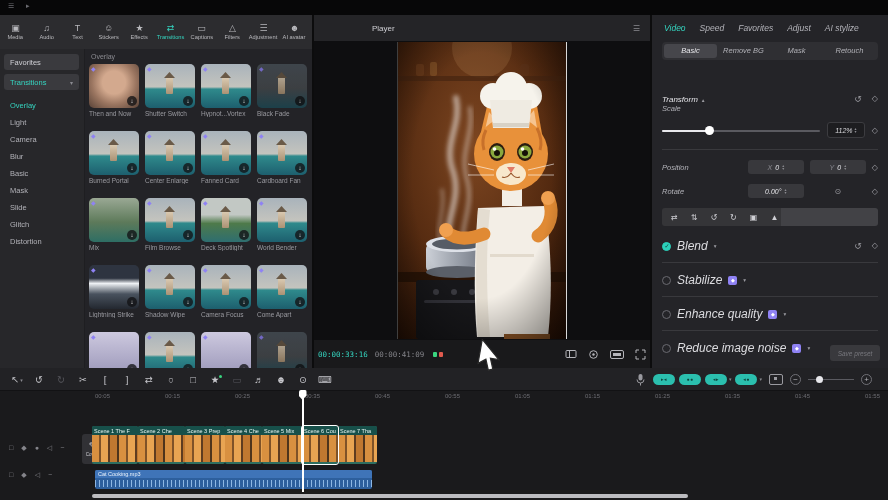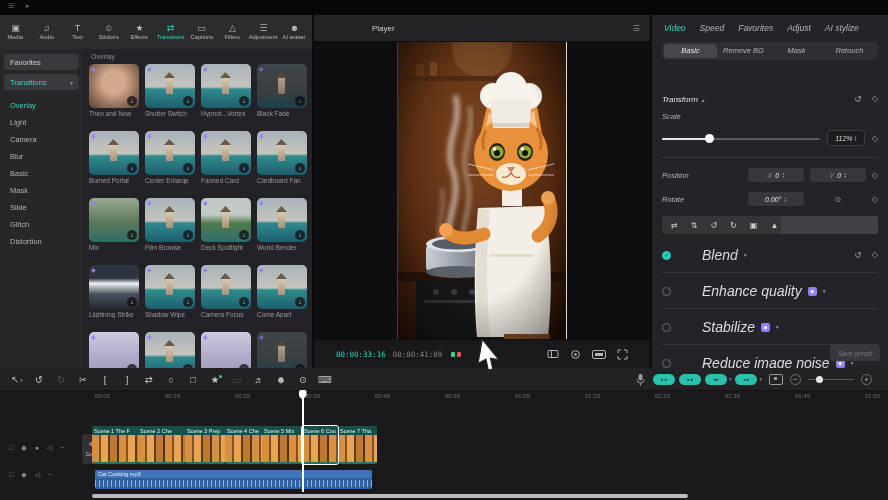--- a/index.html
+++ b/index.html
@@ -40,21 +40,21 @@
   .thumb.island{background:linear-gradient(180deg,#c2c8c4 0% 38%,#4e7a4a 58%,#2e6e70 100%);}
   .thumb.mountain{background:linear-gradient(180deg,#2e3440 0 30%,#eef1f4 42%,#49525e 66%,#232830 100%);}
   .thumb.pale{background:linear-gradient(180deg,#cdc9df,#9a96b8);}
   
   .player-panel{position:absolute;left:314px;top:15px;width:336px;height:353px;background:#19191b;border-right:2px solid #0c0c0d;}
   .player-head{position:absolute;left:0;top:0;right:0;height:26px;background:#242427;border-bottom:1px solid #101012;display:flex;align-items:center;justify-content:space-between;padding:0 10px;}
   .player-title{font-size:8px;color:#cfcfd4;padding-left:48px;}
   .player-menu{font-size:8px;color:#8a8a90;}
   .video-stage{position:absolute;left:0;top:26px;right:0;bottom:28px;background:#0e0e10;display:flex;align-items:center;justify-content:center;}
   .video-frame{width:168px;height:297px;position:relative;background:#000;border-right:1px solid rgba(255,255,255,.85);border-left:1px solid rgba(255,255,255,.25);}
-  .player-controls{position:absolute;left:0;right:0;bottom:0;height:28px;display:flex;align-items:center;padding:0 22px;background:#19191b;}
+  .player-controls{position:absolute;left:0;right:0;bottom:0;height:28px;display:flex;align-items:center;padding:0 4px;background:#19191b;}
   .time-cur{font-family:"DejaVu Sans Mono",monospace;font-size:7.5px;color:#35d5c0;}
   .time-dur{font-family:"DejaVu Sans Mono",monospace;font-size:7.5px;color:#84848a;margin-left:7px;}
   .rec-ind{display:flex;gap:2px;margin-left:9px;}
   .rec-ind i{width:4px;height:5px;border-radius:1px;display:block;}
   .pc-icons{margin-left:auto;display:flex;align-items:center;gap:11px;}
   .pc-icons svg{display:block;}
   
   .inspector{position:absolute;left:652px;top:15px;width:236px;height:353px;background:#242428;overflow:hidden;font-style:italic;}
   .insp-tabs{display:flex;padding:8px 12px 0;gap:14px;}
   .insp-tab{font-size:8.5px;color:#b2b2b8;white-space:nowrap;}
@@ -83,21 +83,21 @@
   .posrow{margin-top:10px;gap:6px;}
   .posrow .small-label{flex:1;}
   .fieldbox{width:56px;height:14px;background:#38383c;border-radius:3px;display:flex;align-items:center;justify-content:center;gap:3px;font-size:7px;color:#e6e6ea;}
   .fieldbox .axis{color:#8a8a90;}
   .dial{font-size:8px;color:#9a9aa0;width:56px;text-align:center;}
   .alignrow{margin-top:10px;height:18px;border-radius:3px;background:linear-gradient(90deg,#353538 0 55%,#424246 55% 100%);display:flex;align-items:center;gap:13px;padding:0 9px;font-size:8px;color:#cfcfd4;}
   .blendrow{margin-top:13px;gap:6px;}
   .chk{width:9px;height:9px;border-radius:50%;border:1px solid #6a6a70;box-sizing:border-box;flex:0 0 auto;}
   .chk.on{background:#2bd0ba;border-color:#2bd0ba;position:relative;}
   .chk.on::after{content:"✓";position:absolute;left:1.5px;top:-1px;font-size:6px;color:#10332e;}
-  .sec-label{font-size:14px;color:#dcdce0;margin-left:25px;}
+  .sec-label{font-size:12px;color:#dcdce0;}
   .caret2{font-size:5.5px;color:#9a9aa0;}
   .pro-row{display:flex;align-items:center;gap:6px;border-top:1px solid #39393d;margin-top:9px;padding-top:10px;}
   .pro-badge{width:9px;height:9px;border-radius:2px;background:#8f82f4;color:#fff;font-size:5px;display:flex;align-items:center;justify-content:center;}
   .save-preset{position:absolute;right:8px;bottom:7px;width:50px;height:16px;background:#39393d;border-radius:3px;font-size:6.5px;color:#77777d;display:flex;align-items:center;justify-content:center;}
   
   .timeline{position:absolute;left:0;top:368px;width:888px;height:132px;background:#1a1a1c;}
   .ttb{position:absolute;left:0;top:0;width:888px;height:23px;background:#222225;border-bottom:1px solid #121214;display:flex;align-items:center;padding:0 6px;box-sizing:border-box;}
   .ttb-ic{width:22px;text-align:center;font-size:9.5px;color:#c6c6cb;position:relative;}
   .ttb-ic.dim{color:#55555b;}
   .ttb-ic.dot::after{content:"";position:absolute;top:1px;right:4px;width:3px;height:3px;border-radius:50%;background:#3ad57f;}
@@ -497,21 +497,21 @@
       <span class="subtab">Retouch</span>
     </div>
     <div class="insp-body">
       <div class="row sec-head">
         <span class="sec-title"><span>Transform</span><span class="caret">▴</span></span>
         <span class="hicons">
           <span>↺</span>
           <span class="kf">◇</span>
         </span>
       </div>
-      <div class="small-label" style="margin-top:8px">Scale</div>
+      <div class="small-label" style="margin-top:0">Scale</div>
       <div class="row scale-row">
         <span class="slider">
           <span class="track"></span>
             <span class="fill" id="scaleFill" style="width: 30%;"></span>
             <span class="knob" id="scaleKnob" style="left: calc(30% - 4px);"></span>
         </span>
         <span class="valbox">
           <span>112%</span>
           <span class="stepper">
               <span>▴</span>
@@ -566,27 +566,27 @@
         <span class="sec-label">Blend</span>
         <span class="caret2">▾</span>
         <span class="hicons" style="margin-left:auto">
           <span>↺</span>
           <span class="kf">◇</span>
         </span>
       </div>
       <div id="proSections">
           <div class="pro-row">
             <span class="chk"></span>
-            <span class="sec-label">Enhance quality</span>
+            <span class="sec-label">Stabilize</span>
             <span class="pro-badge">◆</span>
             <span class="caret2">▾</span>
           </div>
           <div class="pro-row">
             <span class="chk"></span>
-            <span class="sec-label">Stabilize</span>
+            <span class="sec-label">Enhance quality</span>
             <span class="pro-badge">◆</span>
             <span class="caret2">▾</span>
           </div>
           <div class="pro-row">
             <span class="chk"></span>
             <span class="sec-label">Reduce image noise</span>
             <span class="pro-badge">◆</span>
             <span class="caret2">▾</span>
           </div>
         </div>

